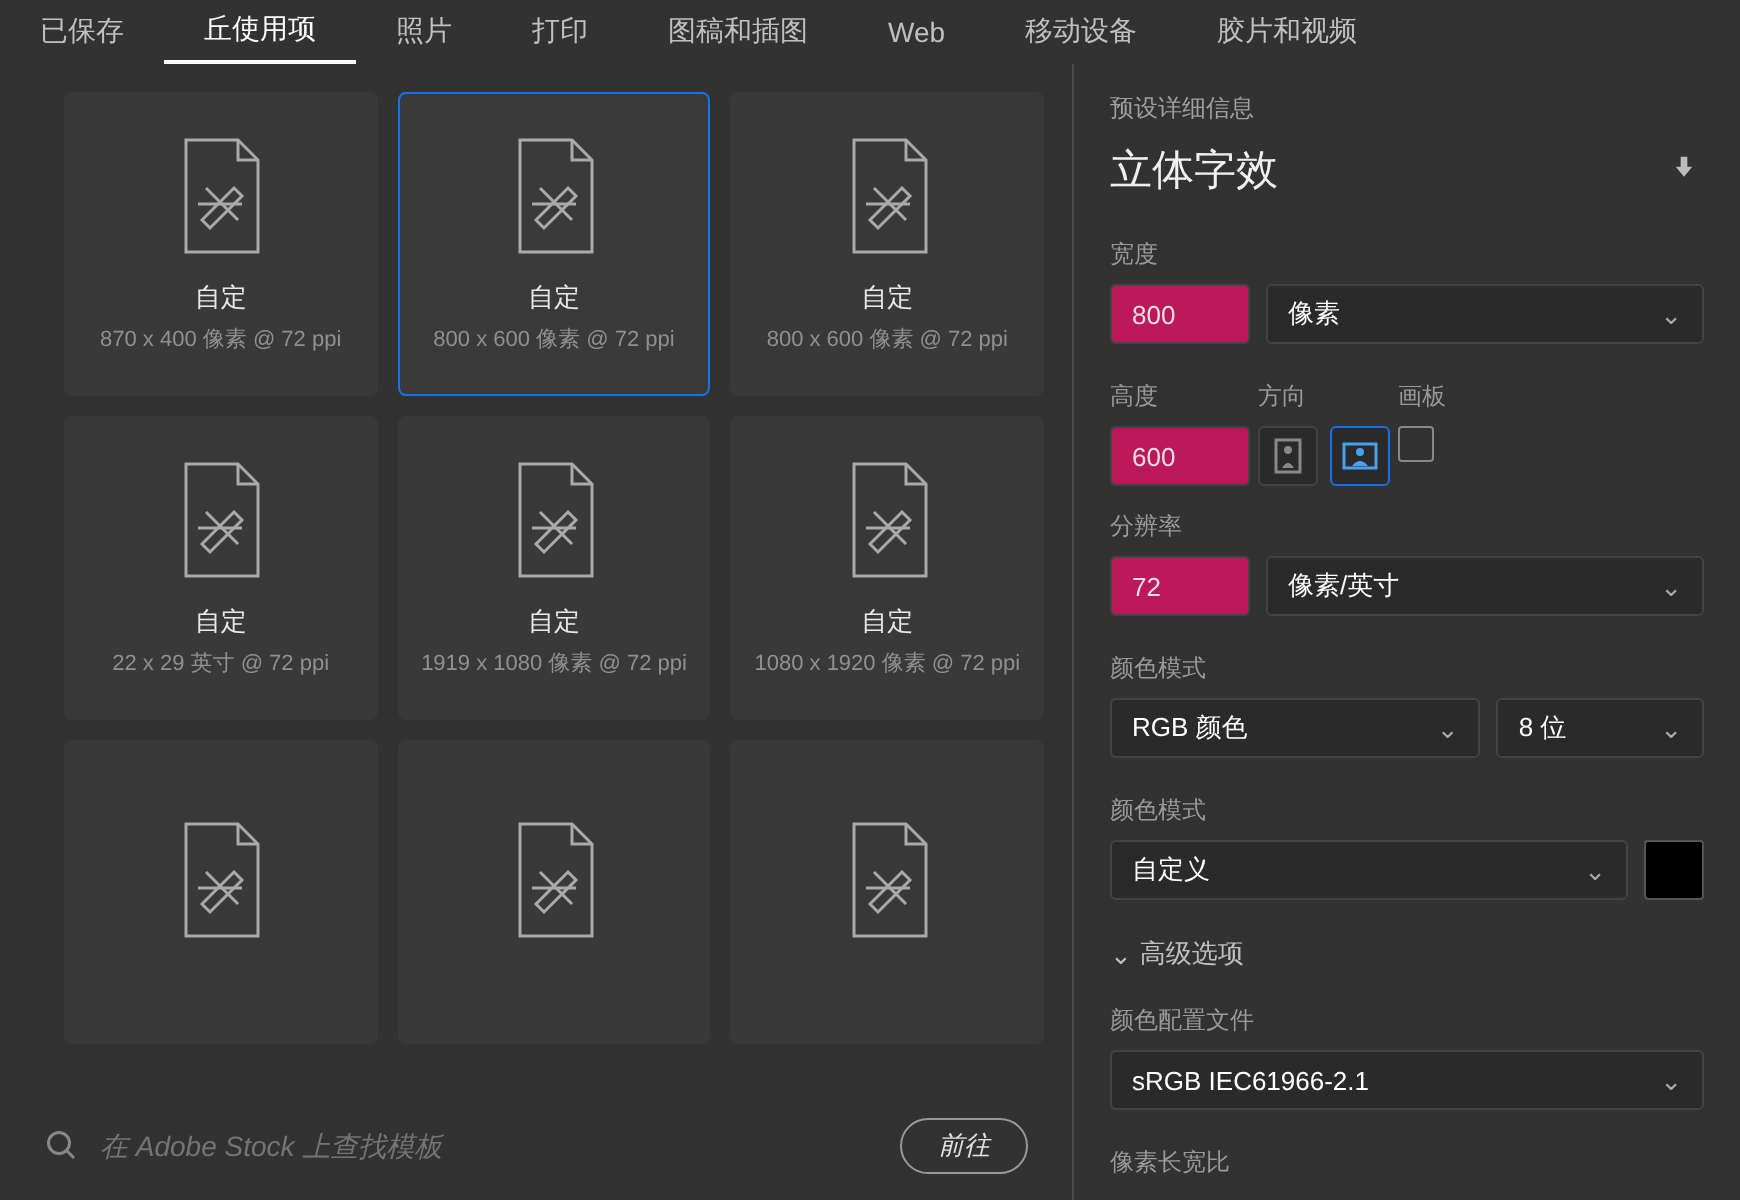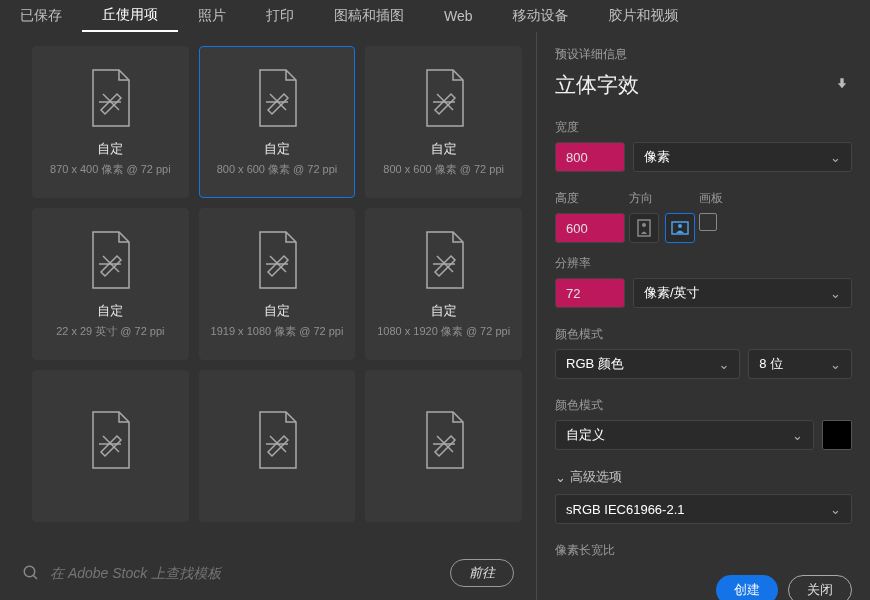--- a/index.html
+++ b/index.html
@@ -265,20 +265,21 @@
           <span class="chev">⌄</span>
         </div>
         <div class="color-swatch"></div>
       </div>
 
       <div class="adv">
         <span>⌄</span>
         <span>高级选项</span>
       </div>
 
+      <div class="lbl">颜色配置文件</div>
       <div class="row">
         <div class="select">
           <span>sRGB IEC61966-2.1</span>
           <span class="chev">⌄</span>
         </div>
       </div>
 
       <div class="lbl">像素长宽比</div>
 
       <div class="footer">

